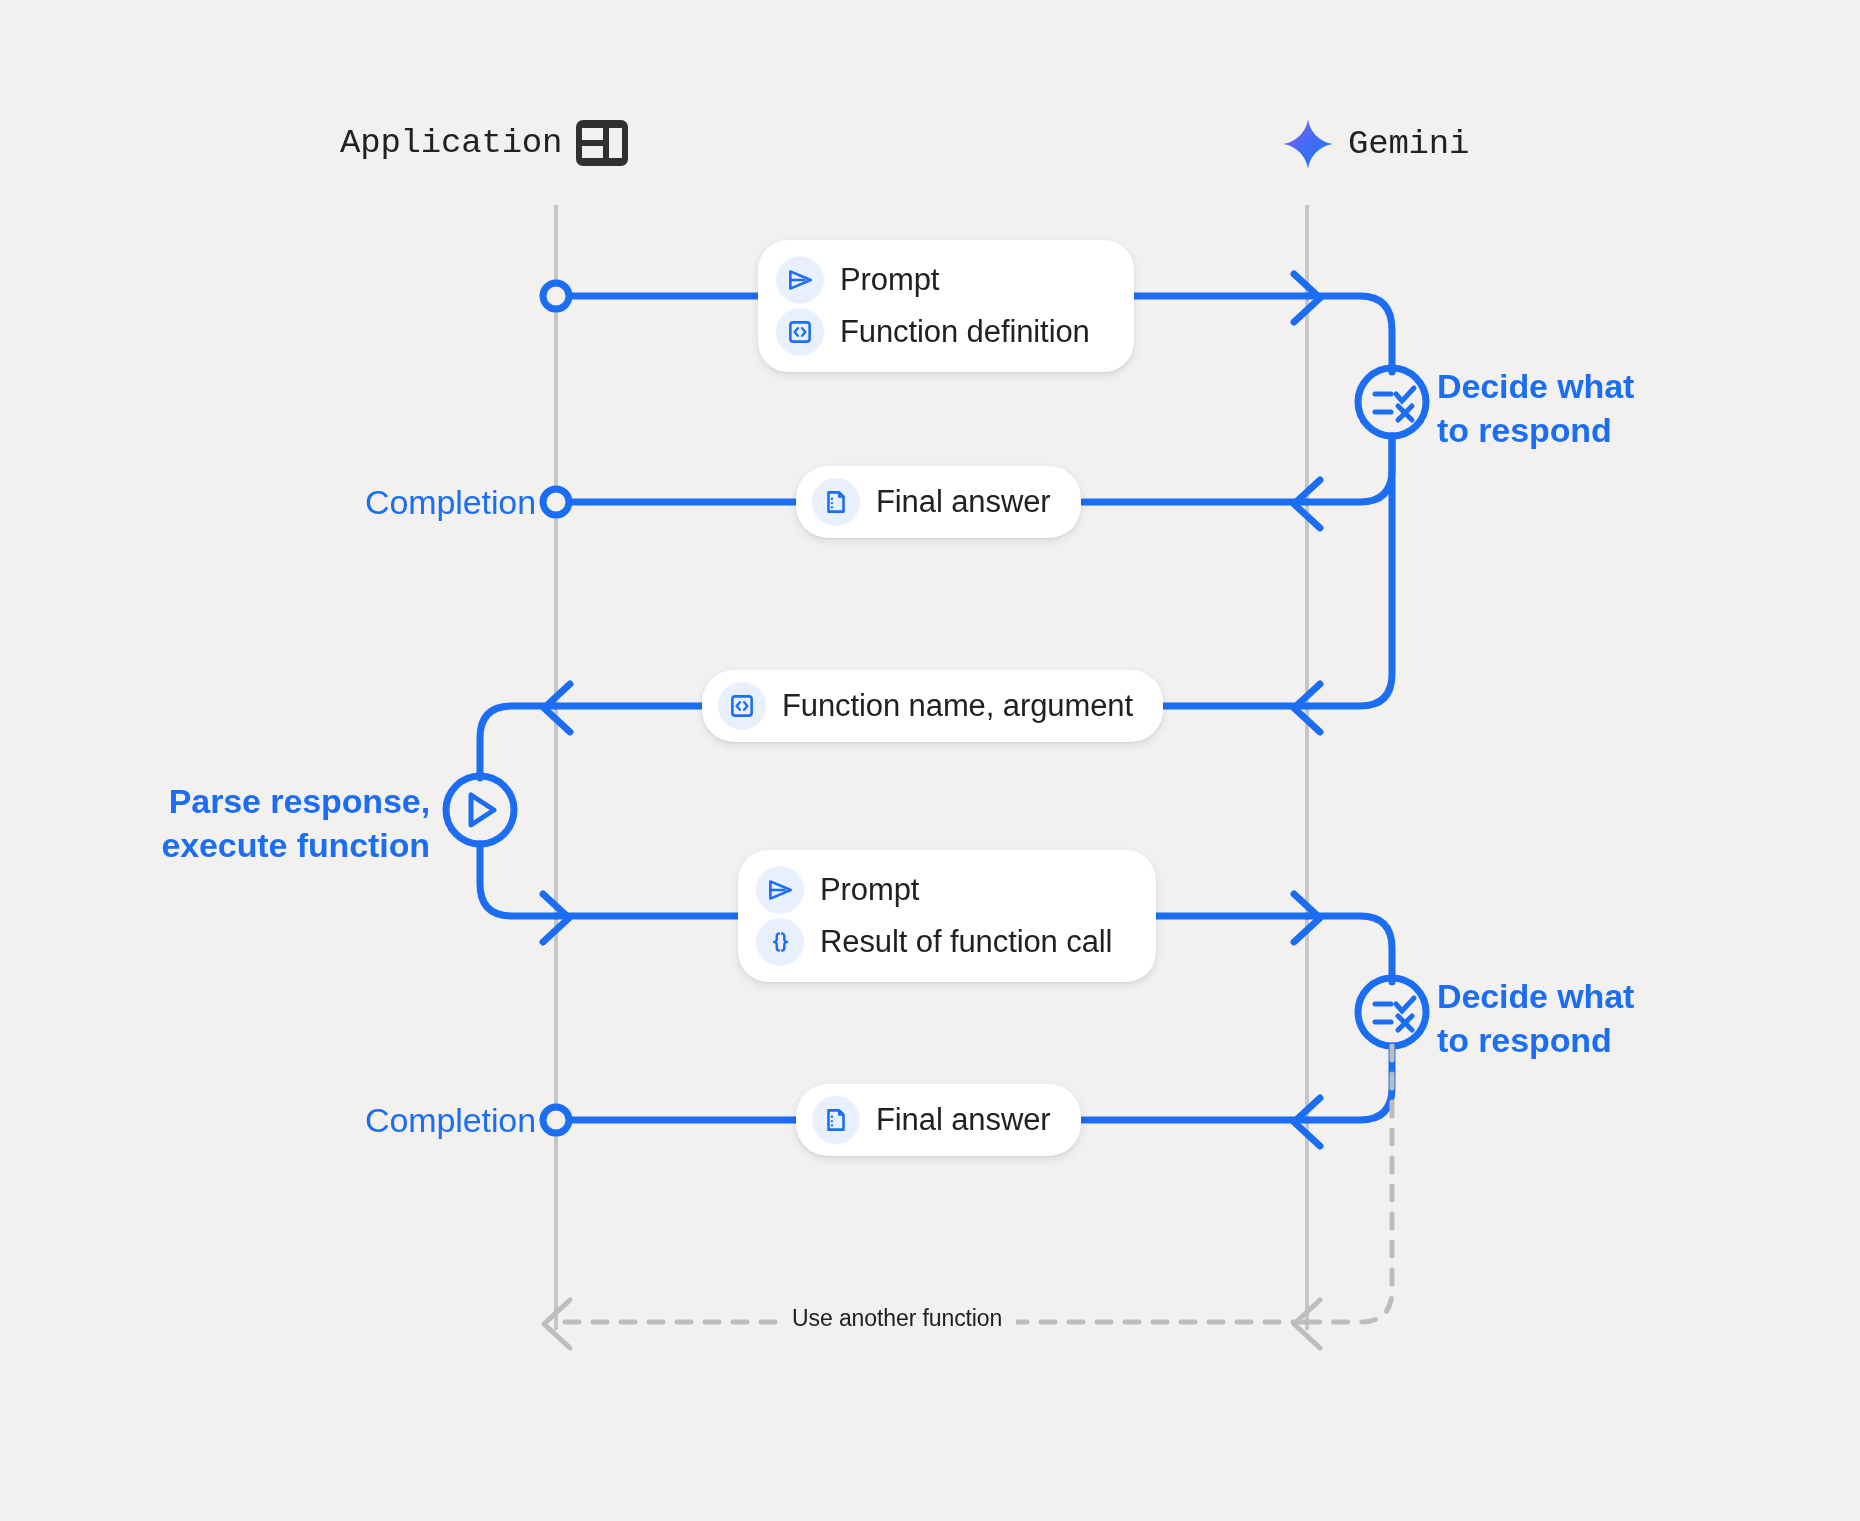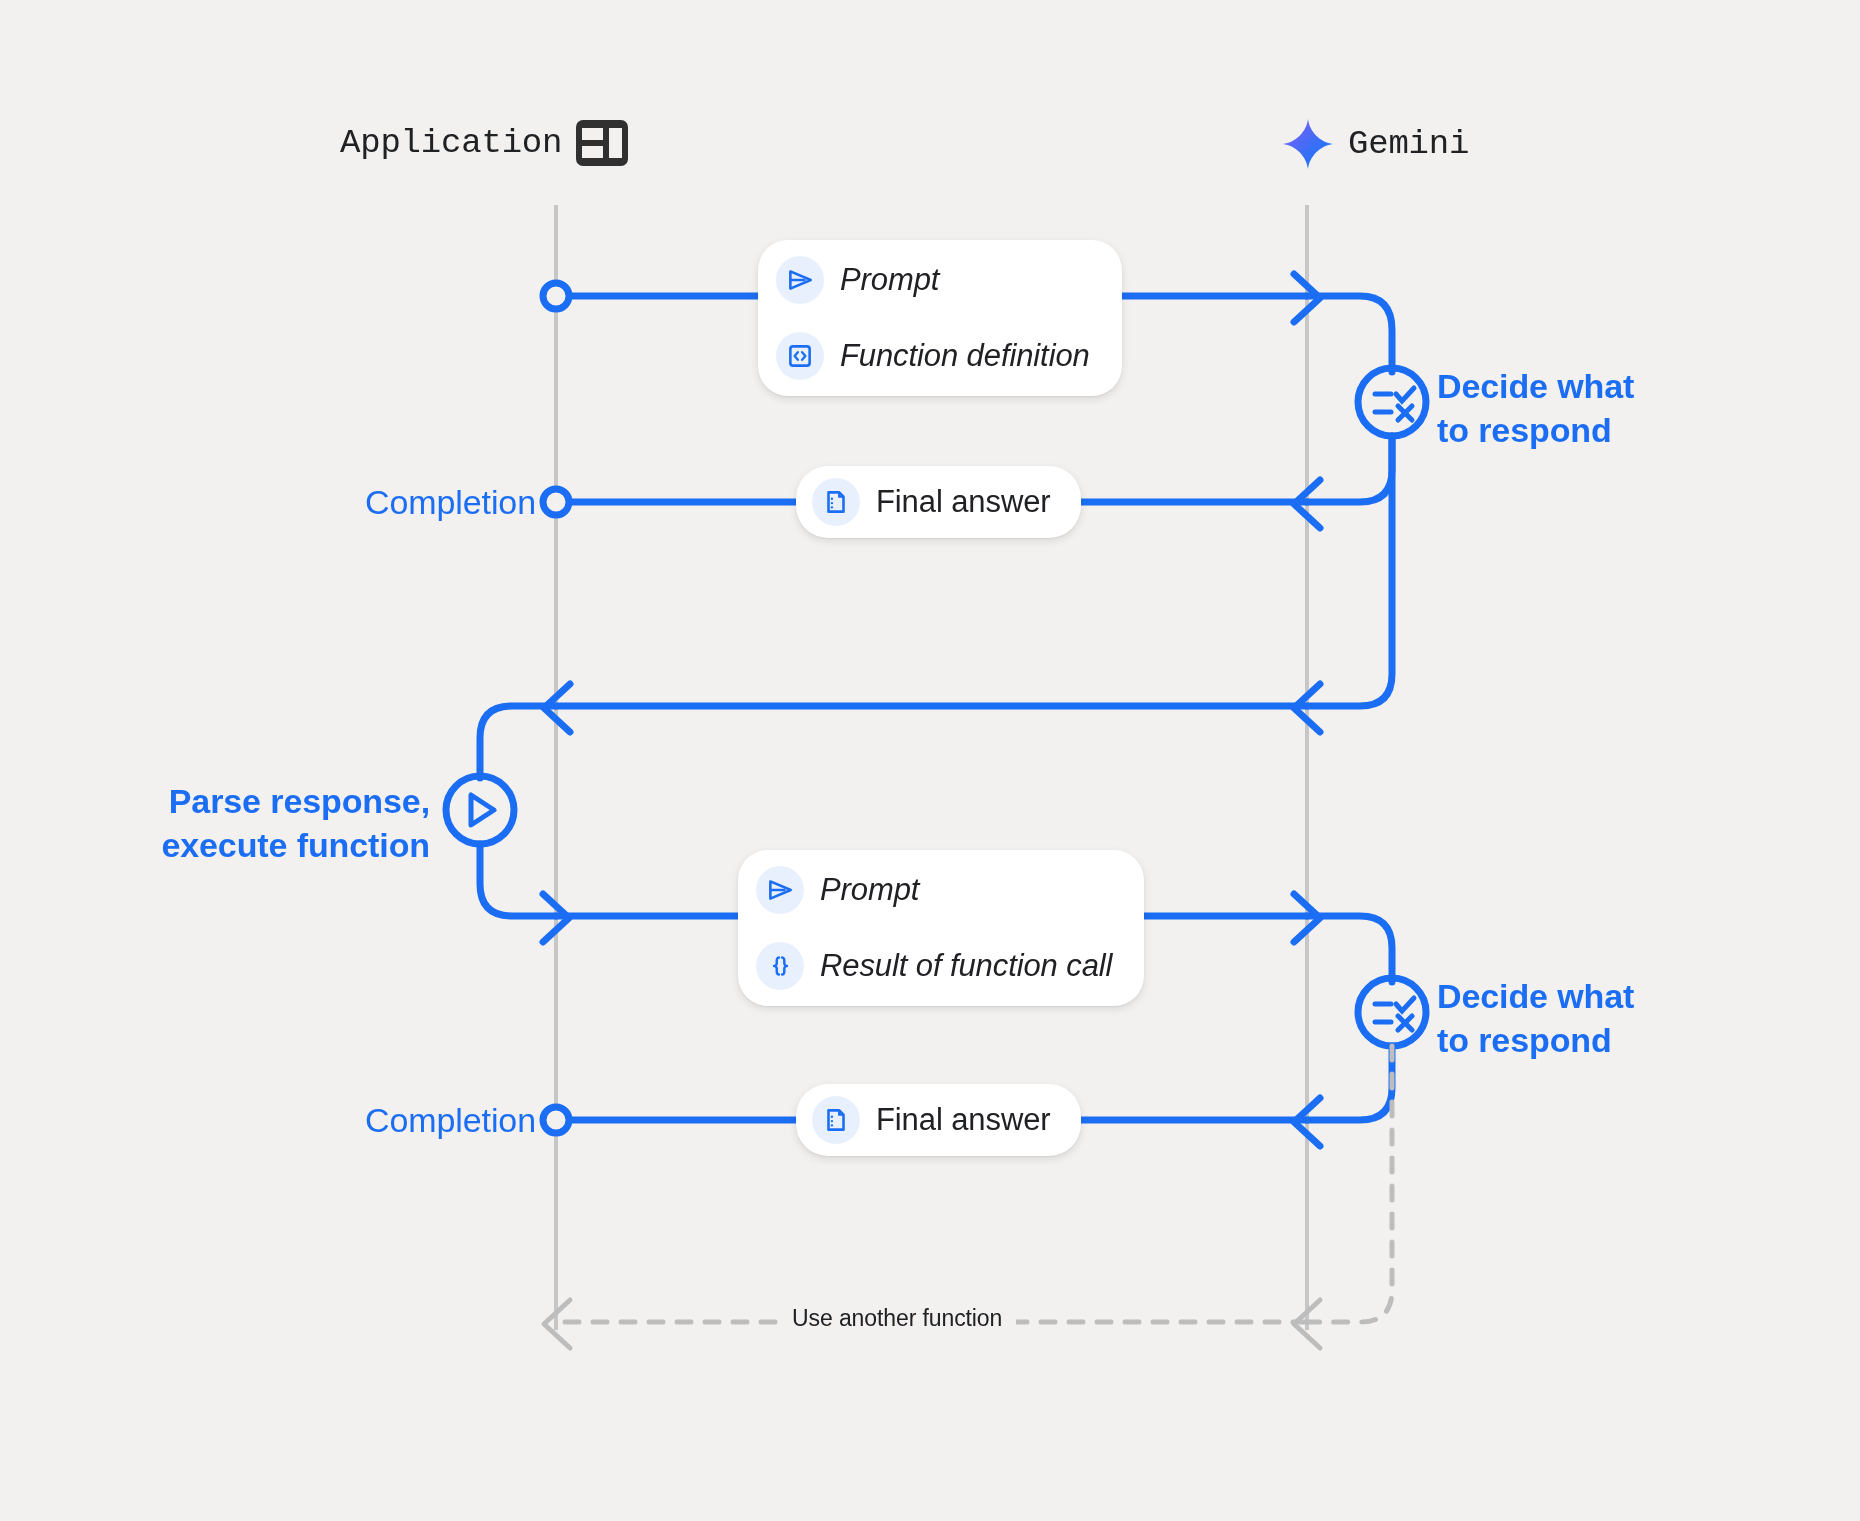--- a/index.html
+++ b/index.html
@@ -60,21 +60,21 @@
     position: absolute;
     background: #ffffff;
     border-radius: 26px;
     box-shadow: 0 3px 9px rgba(0,0,0,0.10), 0 1px 2px rgba(0,0,0,0.06);
     display: flex;
     flex-direction: column;
     justify-content: center;
     box-sizing: border-box;
     z-index: 6;
   }
-  .bubble.double { border-radius: 30px; padding: 16px 32px 16px 18px; gap: 28px; font-style: italic; }
+  .bubble.double { border-radius: 30px; padding: 16px 44px 16px 18px; gap: 4px; }
   .bubble.single { border-radius: 32px; padding: 12px 30px 12px 16px; }
 
   .brow {
     display: flex;
     align-items: center;
     gap: 16px;
     white-space: nowrap;
   }
   .brow .txt {
     font-size: 31px;
@@ -276,20 +276,32 @@
           <path d="M17 5 V9 H21" fill="none" stroke="#1b6ef3" stroke-width="2.2" stroke-linejoin="round"></path>
           <circle cx="10.2" cy="11" r="1.1" fill="#1b6ef3"></circle>
           <circle cx="10.2" cy="15" r="1.1" fill="#1b6ef3"></circle>
           <circle cx="10.2" cy="19" r="1.1" fill="#1b6ef3"></circle>
         </svg>
       </span>
       <span class="txt">Final answer</span>
     </div>
   </div>
 
+  <div class="bubble single" style="left:702px; top:670px;">
+    <div class="brow">
+      <span class="chip">
+        <svg viewBox="0 0 28 28" width="30" height="30" aria-hidden="true">
+          <rect x="5" y="5" width="18" height="18" rx="2.5" fill="none" stroke="#1b6ef3" stroke-width="2.4"></rect>
+          <polyline points="12,10.5 9,14 12,17.5" fill="none" stroke="#1b6ef3" stroke-width="2.2" stroke-linecap="round" stroke-linejoin="round"></polyline>
+          <polyline points="16,10.5 19,14 16,17.5" fill="none" stroke="#1b6ef3" stroke-width="2.2" stroke-linecap="round" stroke-linejoin="round"></polyline>
+        </svg>
+      </span>
+      <span class="txt">Function name,  argument</span>
+    </div>
+  </div>
 
   <div class="bubble double" style="left:738px; top:850px; min-width:370px;">
     <div class="brow">
       <span class="chip">
         <svg viewBox="0 0 28 28" width="30" height="30" aria-hidden="true">
           <path d="M5 6 L24 14 L5 22 Z" fill="none" stroke="#1b6ef3" stroke-width="2.4" stroke-linejoin="round"></path>
           <line x1="5" y1="14" x2="18" y2="14" stroke="#1b6ef3" stroke-width="2.4" stroke-linecap="round"></line>
         </svg>
       </span>
       <span class="txt">Prompt</span>

